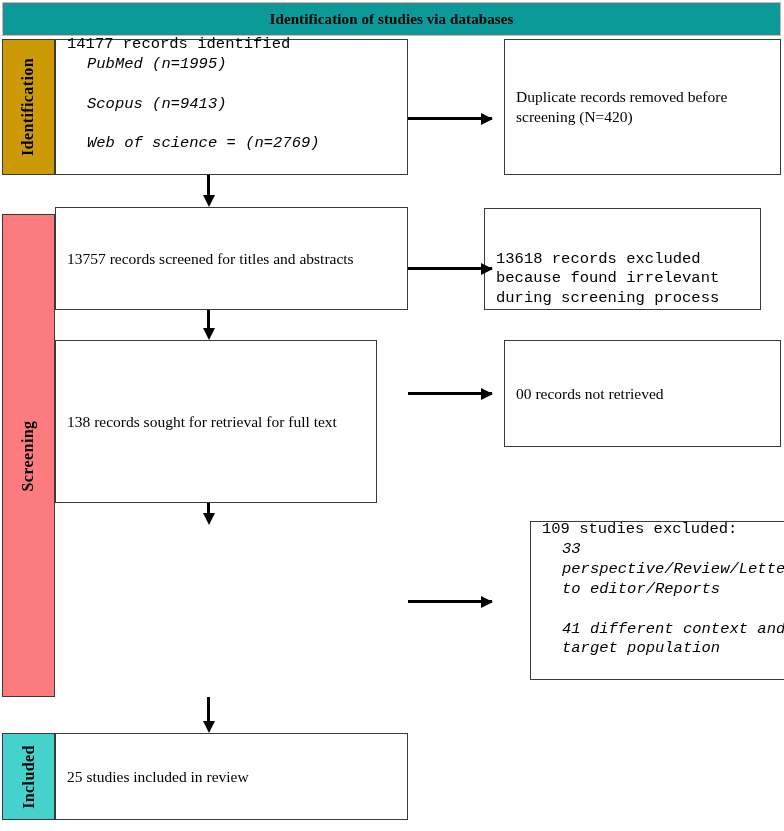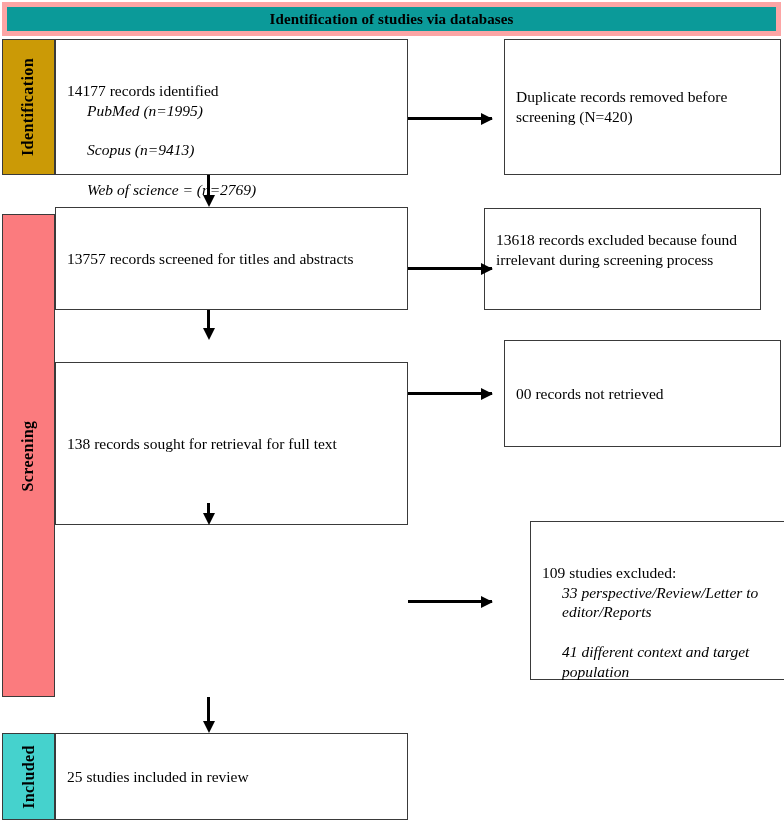--- a/index.html
+++ b/index.html
@@ -20,21 +20,21 @@
   }
 
   
   .banner {
     position: absolute;
     left: 2px;
     top: 2px;
     width: 779px;
     height: 34px;
     background: #0b9a99;
-    border: 5px solid #fca5a5;
+    border: 1px solid #fca5a5;
     box-sizing: border-box;
     display: flex;
     align-items: center;
     justify-content: center;
     font-weight: bold;
     font-size: 15px;
     letter-spacing: 0.1px;
     color: #000000;
   }
 
@@ -69,31 +69,31 @@
     box-sizing: border-box;
     display: flex;
     align-items: center;
     padding: 0 10px 0 11px;
   }
   .box .txt {
     font-size: 15.5px;
     line-height: 1.28;
     white-space: pre-line;
   }
-  .box.top-aligned { align-items: flex-start; padding-top: 21px; }
+  .box.top-aligned { align-items: flex-end; padding-top: 7px; font-family: Liberation Mono, monospace; }
   .sub {
     display: block;
     font-style: italic;
     padding-left: 20px;
   }
 
   
   .b-l1 { left: 55px; top: 39px;  width: 353px; height: 136px; }
   .b-l2 { left: 55px; top: 207px; width: 353px; height: 103px; }
-  .b-l3 { left: 55px; top: 340px; width: 353px; height: 163px; margin-top: 22px; }
+  .b-l3 { left: 55px; top: 340px; width: 322px; height: 163px; }
   .b-l4 { left: 55px; top: 525px; width: 353px; height: 172px; }
   .b-l5 { left: 55px; top: 733px; width: 353px; height: 87px;  }
 
   
   .b-r1 { left: 504px; top: 39px;  width: 277px; height: 136px; }
   .b-r2 { left: 484px; top: 208px; width: 277px; height: 102px; }
   .b-r3 { left: 504px; top: 340px; width: 277px; height: 107px; }
   .b-r4 { left: 530px; top: 521px; width: 277px; height: 159px; }
 
   

